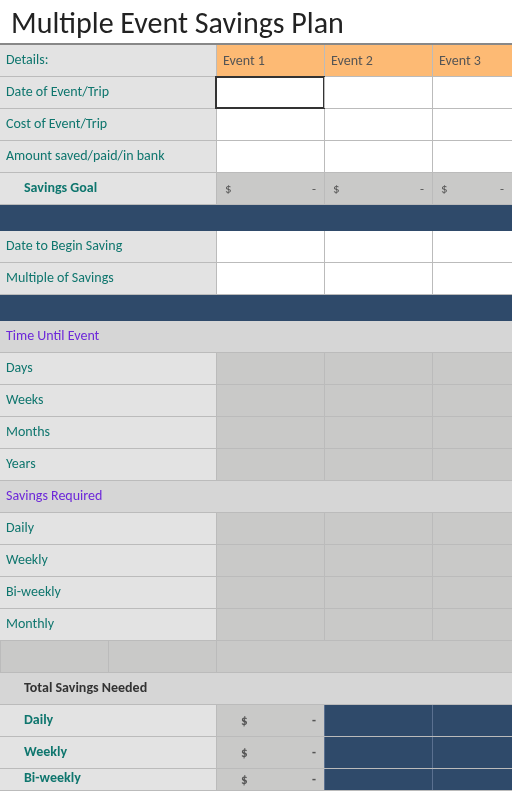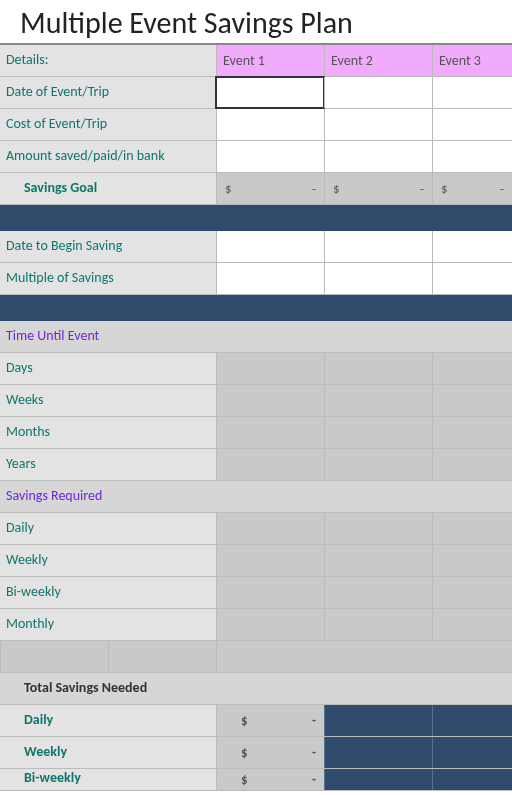--- a/index.html
+++ b/index.html
@@ -7,21 +7,21 @@
     margin: 0;
     font-family: Calibri, Arial, sans-serif;
     font-size: 14px;
     color: #333;
     background: #fff;
     width: 512px;
   }
   .title {
     font-size: 30px;
     font-weight: 400;
-    padding: 4px 4px 2px 20px;
+    padding: 4px 4px 2px 11px;
     border-bottom: 2px solid #888;
     color: #222;
   }
   .row {
     display: flex;
     min-height: 32px;
     border-bottom: 1px solid #bbb;
   }
   .row.grey { background: #d6d6d6; }
   .row.lightgrey { background: #e3e3e3; }
@@ -38,21 +38,21 @@
     flex: 0 0 108px;
     border-left: 1px solid #bbb;
     display: flex;
     align-items: center;
     justify-content: center;
     position: relative;
   }
   .datacell.last { flex: 1 1 auto; border-right: none; }
   .datacell.input { background: #fff; }
   .datacell.selected { outline: 2px solid #333; outline-offset: -1px; background: #fff; }
-  .datacell.hdr { background: #f0abfc; justify-content: flex-start; padding-left: 6px; color: #555; }
+  .datacell.hdr { background: #fdba74; justify-content: flex-start; padding-left: 6px; color: #555; }
   .datacell.greycell { background: #c9c9c8; }
   .datacell.navy { background: #2f4a6a; border-left: 1px solid #5a7090; }
   .currency {
     display: flex;
     width: 100%;
     padding: 0 8px;
     justify-content: space-between;
     color: #555;
     font-size: 13px;
   }

